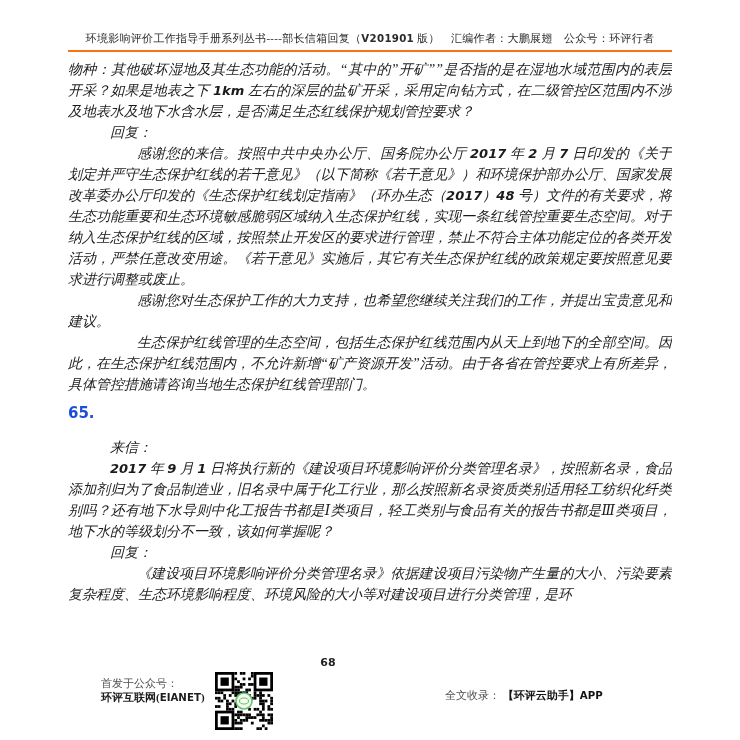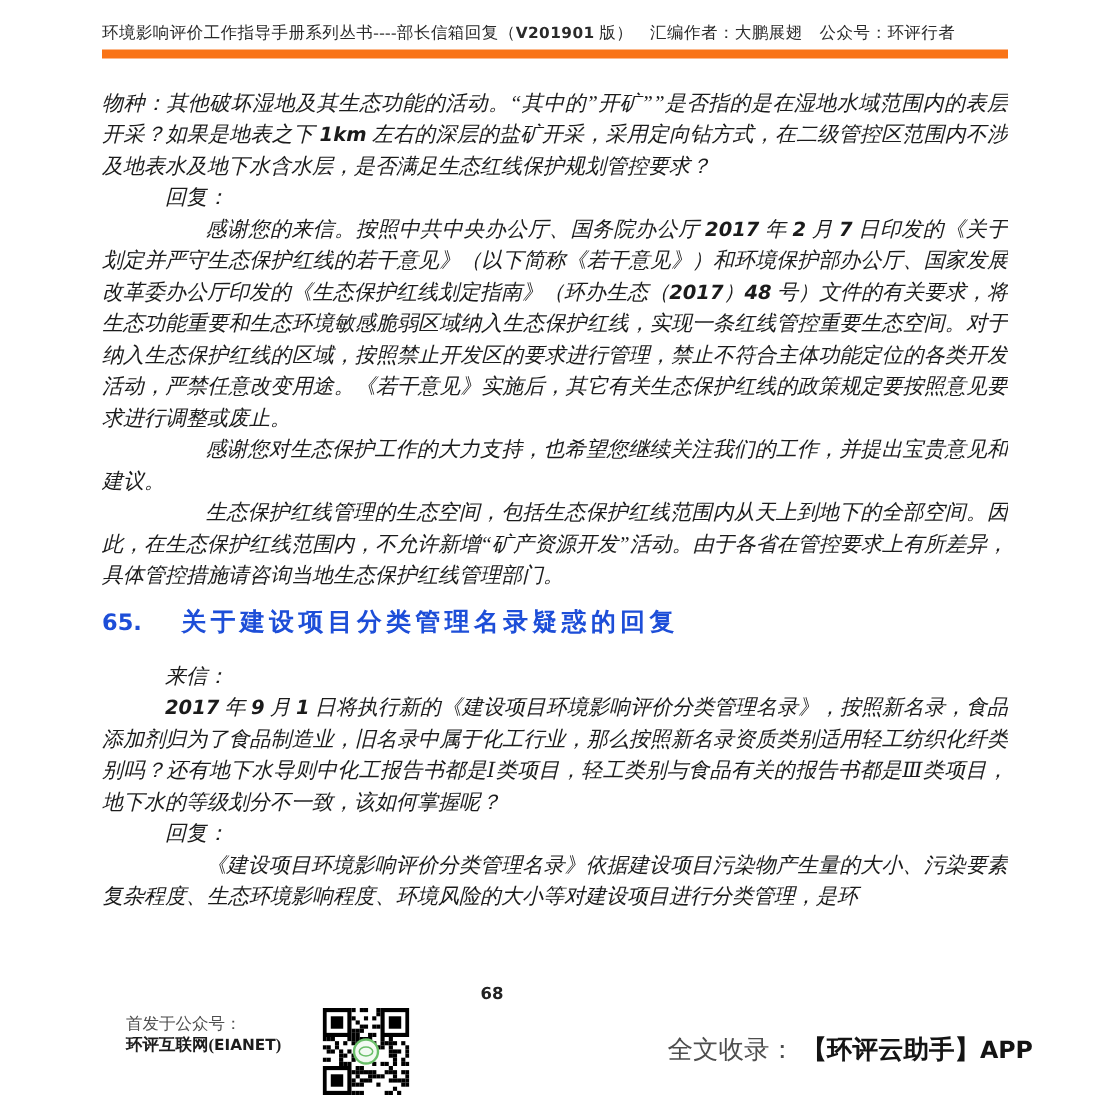--- a/index.html
+++ b/index.html
@@ -7,23 +7,23 @@
   body {
     width: 740px; height: 740px;
     background: #ffffff;
     font-family: "Liberation Serif", "DejaVu Serif", serif;
     color: #1b1b1b;
     overflow: hidden;
   }
   .page { position: relative; width: 740px; height: 740px; background: #fff; }
 
   .doc-header {
-    position: absolute; left: 68px; right: 68px; top: 14px;
-    font-size: 11px; color: #2a2a2a;
-    padding-bottom: 4px; border-bottom: 6px solid #f97316;
+    position: absolute; left: 68px; right: 68px; top: 31px;
+    text-align: center; font-size: 11px; color: #2a2a2a;
+    padding-bottom: 4px; border-bottom: 2px solid #f97316;
     white-space: nowrap; letter-spacing: 0.3px;
   }
 
   .content {
     position: absolute; left: 68px; top: 59px; width: 604px;
     max-height: 596px; overflow: hidden;
   }
   .para {
     margin: 0; font-size: 14px; line-height: 21px;
     text-align: justify; color: #1b1b1b; font-style: italic;
@@ -47,50 +47,49 @@
   }
   .h-text { font-size: 16.5px; letter-spacing: 3px; }
 
   .page-number {
     position: absolute; top: 656px; left: 0; width: 656px;
     text-align: center;
     font-family: "DejaVu Sans", "Liberation Sans", sans-serif;
     font-weight: bold; font-size: 11px; color: #222;
   }
   .footer-left {
-    position: absolute; left: 84px; top: 676px;
+    position: absolute; left: 101px; top: 676px;
     font-size: 11px; color: #4e4e4e; line-height: 14px;
   }
   .footer-left .line2 { font-weight: bold; color: #1c1c1c; font-size: 11px; }
 
   .qr { position: absolute; left: 215px; top: 672px; width: 58px; height: 66px; overflow: hidden; }
   .qr svg { display: block; }
 
   .footer-right {
     position: absolute; left: 445px; top: 688px;
-    font-size: 17px; color: #4e4e4e; white-space: nowrap;
+    font-size: 11px; color: #4e4e4e; white-space: nowrap;
   }
   .footer-right .bold-part { font-weight: bold; color: #141414; }
 </style>
 </head>
 <body>
 
 <div class="page">
 
   <div class="doc-header">环境影响评价工作指导手册系列丛书----部长信箱回复（<span class="latin">V201901</span> 版）　汇编作者：大鹏展翅　公众号：环评行者</div>
 
   <div class="content">
       <p class="para indent-none">物种：其他破坏湿地及其生态功能的活动。“其中的”开矿””是否指的是在湿地水域范围内的表层开采？如果是地表之下 <span class="latin">1km</span> 左右的深层的盐矿开采，采用定向钻方式，在二级管控区范围内不涉及地表水及地下水含水层，是否满足生态红线保护规划管控要求？</p>
       <p class="para indent-small">回复：</p>
       <p class="para indent-deep">感谢您的来信。按照中共中央办公厅、国务院办公厅 <span class="latin">2017</span> 年 <span class="latin">2</span> 月 <span class="latin">7</span> 日印发的《关于划定并严守生态保护红线的若干意见》（以下简称《若干意见》）和环境保护部办公厅、国家发展改革委办公厅印发的《生态保护红线划定指南》（环办生态（<span class="latin">2017</span>）<span class="latin">48</span> 号）文件的有关要求，将生态功能重要和生态环境敏感脆弱区域纳入生态保护红线，实现一条红线管控重要生态空间。对于纳入生态保护红线的区域，按照禁止开发区的要求进行管理，禁止不符合主体功能定位的各类开发活动，严禁任意改变用途。《若干意见》实施后，其它有关生态保护红线的政策规定要按照意见要求进行调整或废止。</p>
       <p class="para indent-deep">感谢您对生态保护工作的大力支持，也希望您继续关注我们的工作，并提出宝贵意见和建议。</p>
       <p class="para indent-deep">生态保护红线管理的生态空间，包括生态保护红线范围内从天上到地下的全部空间。因此，在生态保护红线范围内，不允许新增“矿产资源开发”活动。由于各省在管控要求上有所差异，具体管控措施请咨询当地生态保护红线管理部门。</p>
       <h2 class="section-heading">
         <span class="h-num">65.</span>
-        <span class="h-text">关于建设项目分类管理名录疑惑的回复</span>
       </h2>
       <p class="para indent-small">来信：</p>
       <p class="para indent-small"><span class="latin">2017</span> 年 <span class="latin">9</span> 月 <span class="latin">1</span> 日将执行新的《建设项目环境影响评价分类管理名录》，按照新名录，食品添加剂归为了食品制造业，旧名录中属于化工行业，那么按照新名录资质类别适用轻工纺织化纤类别吗？还有地下水导则中化工报告书都是Ⅰ类项目，轻工类别与食品有关的报告书都是Ⅲ类项目，地下水的等级划分不一致，该如何掌握呢？</p>
       <p class="para indent-small">回复：</p>
       <p class="para indent-deep">《建设项目环境影响评价分类管理名录》依据建设项目污染物产生量的大小、污染要素复杂程度、生态环境影响程度、环境风险的大小等对建设项目进行分类管理，是环</p>
     </div>
 
   <div class="page-number">68</div>
 
   <div class="footer-left">

